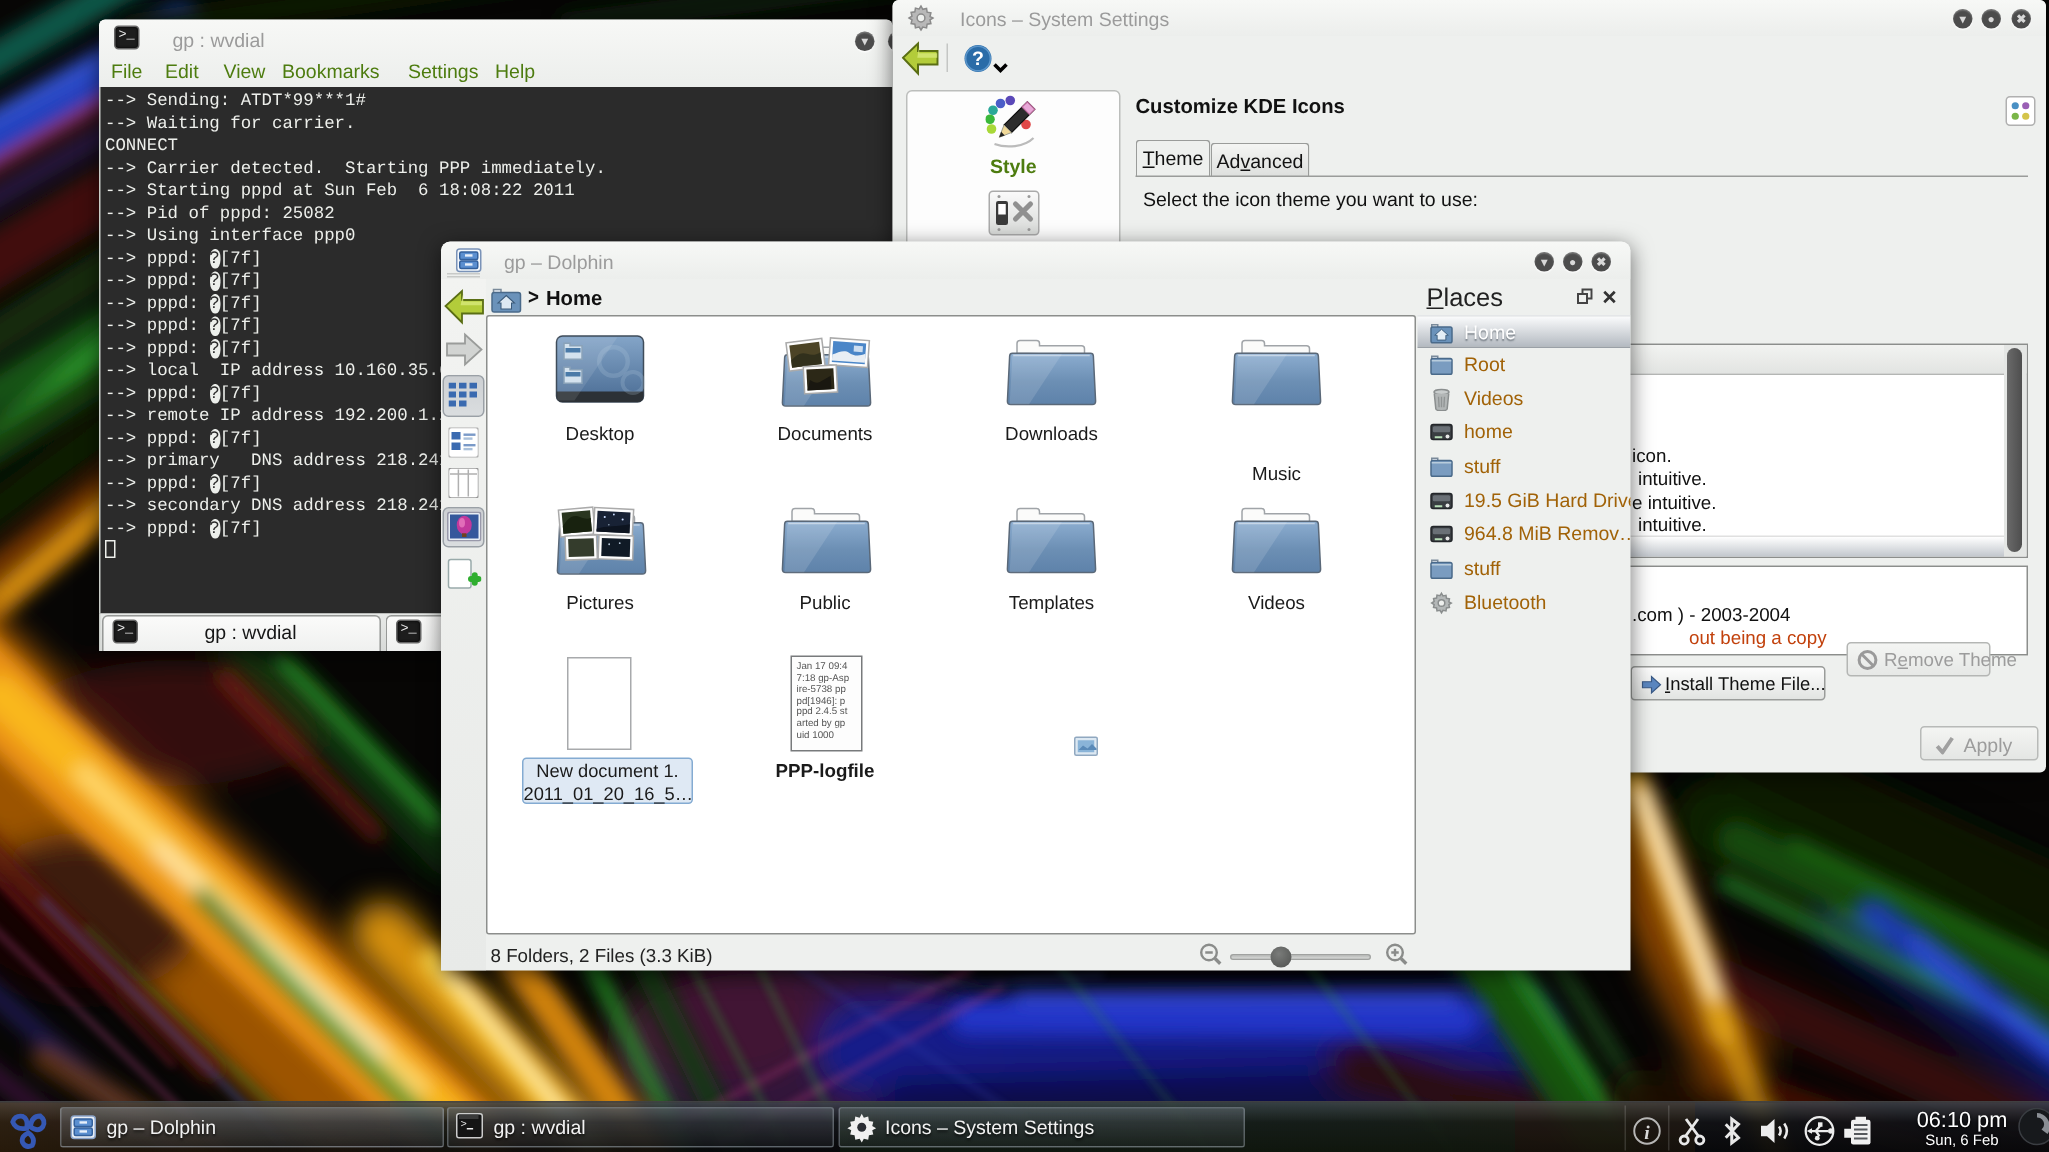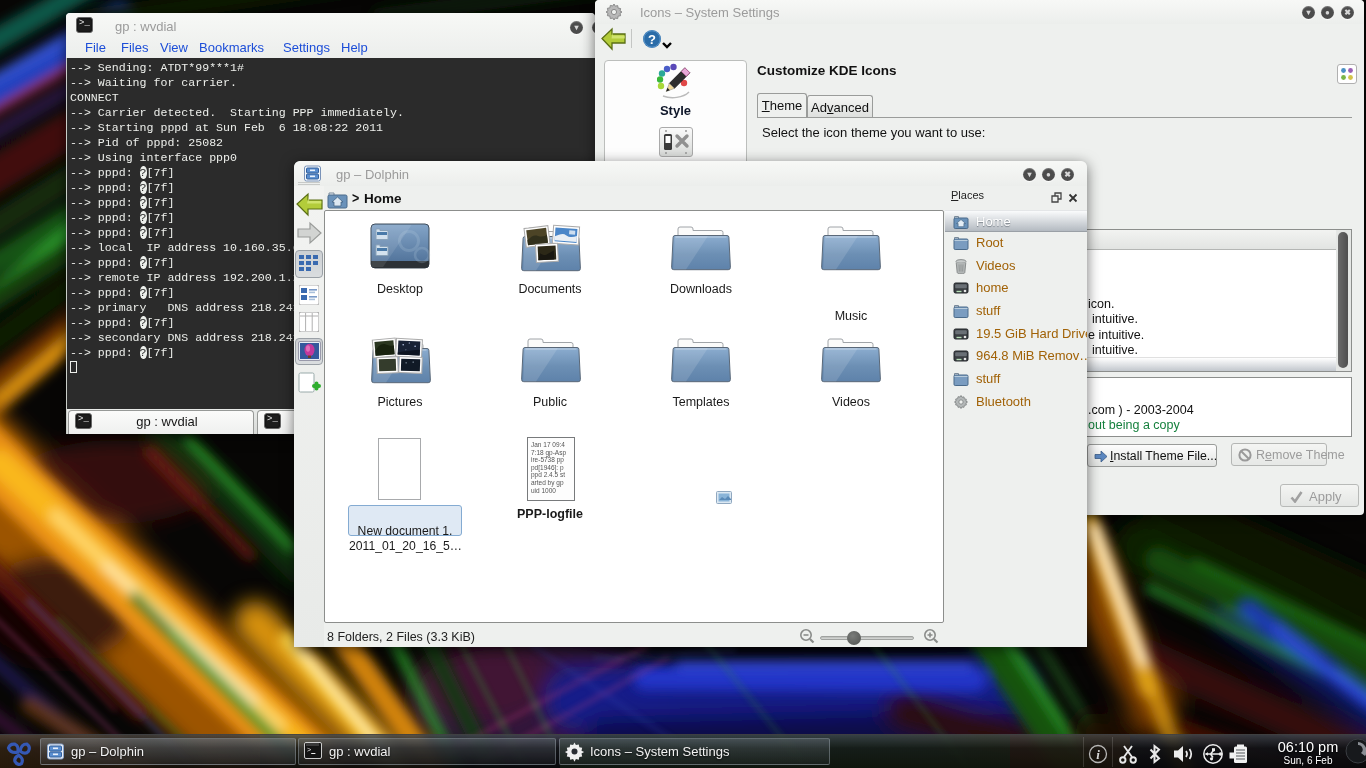--- a/index.html
+++ b/index.html
@@ -7,21 +7,21 @@
 #stage { position:relative; width:1366px; height:768px; overflow:hidden; }
 .abs { position:absolute; }
 
 .win { position:absolute; background:#eef0ee; box-shadow:0 3px 14px rgba(0,0,0,.55); overflow:hidden; }
 .tbar { position:absolute; left:0; right:0; top:0; background:linear-gradient(#f7f8f6,#eceeec); }
 .wtitle { position:absolute; font-size:13px; color:#9b9b9b; white-space:nowrap; }
 .wbtn { position:absolute; width:13px; height:13px; border-radius:50%; background:#4c4c4c; box-shadow:0 1px 1px rgba(255,255,255,.8), inset 0 1px 1px rgba(255,255,255,.25); }
 .wbtn span { position:absolute; left:0; top:0px; width:13px; text-align:center; font-size:8px; line-height:13px; color:#d8d8d8; font-weight:bold; }
 
 #term { left:66px; top:13px; width:529px; height:421px; border-radius:4px 4px 0 0; }
-#term .menu { position:absolute; top:25px; left:11px; right:0; height:20px; font-size:13px; color:#1d4ed8; }
+#term .menu { position:absolute; top:25px; left:0; right:0; height:20px; font-size:13px; color:#4d7c0f; }
 #term .menu span { position:absolute; top:2px; }
 #cons { position:absolute; left:0px; top:45px; width:529px; height:351px; background:#2b2b2b; border-left:1px solid #c9cec9; }
 #cons pre { font-family:Liberation Mono, monospace; font-size:11.6px; line-height:15px; color:#edefeb; margin:2px 0 0 3px; }
 .q { background:#ecefeb; color:#2b2b2b; border-radius:45%; }
 .cur { display:inline-block; width:7px; height:12px; border:1px solid #edefeb; vertical-align:-2px; }
 #ttabs { position:absolute; left:0; top:396px; width:529px; height:25px; background:linear-gradient(#e8eae8,#d8dad8); border-left:1px solid #c9cec9; }
 .ttab { position:absolute; top:1px; height:24px; background:linear-gradient(#fbfbfa,#eff0ef); border:1px solid #979997; border-bottom:none; border-radius:4px 4px 0 0; }
 .ticon { position:absolute; width:17px; height:16px; background:#1d1d1d; border:1px solid #666; border-radius:3px; box-shadow:inset 0 0 2px #000; }
 .ticon i { position:absolute; left:2px; top:0px; font-style:normal; font-size:9px; color:#eee; font-family:"Liberation Mono",monospace; }
 
@@ -179,21 +179,21 @@
       </div>
     <div class="wtitle" style="left:49px; top:6px;">gp : wvdial</div>
     <div class="wbtn" style="left:504px; top:8px;">
         <span>▾</span>
       </div>
     <div class="wbtn" style="left:526px; top:8px;">
         <span>●</span>
       </div>
     <div class="menu">
       <span style="left:8px;">File</span>
-        <span style="left:44px;">Files</span>
+        <span style="left:44px;">Edit</span>
       <span style="left:83px;">View</span>
         <span style="left:122px;">Bookmarks</span>
       <span style="left:206px;">Settings</span>
         <span style="left:264px;">Help</span>
     </div>
     <div id="cons">
         <pre>--&gt; Sending: ATDT*99***1#
 --&gt; Waiting for carrier.
 CONNECT
 --&gt; Carrier detected.  Starting PPP immediately.
@@ -270,21 +270,21 @@
         <circle cx="27" cy="20" r="3.2" fill="#e04848"></circle>
       </g>
       <g transform="rotate(45 18 19)">
         <rect x="15" y="2" width="7" height="22" fill="#2d2d2d" stroke="#111" stroke-width=".8"></rect>
         <rect x="15" y="2" width="7" height="5" fill="#e8a8d8" stroke="#b86898" stroke-width=".8"></rect>
         <path d="M15 24h7l-3.5 8z" fill="#f0d898" stroke="#998" stroke-width=".6"></path>
         <path d="M16.8 28.5L18.5 32l1.7-3.5z" fill="#222"></path>
       </g>
       <path d="M6 33c8 3 20 2 26-4" stroke="#bbb" stroke-width="1.5" fill="none"></path>
     </svg>
-    <div class="abs" style="left:9px; top:103px; width:143px; text-align:center; font-size:13px; font-weight:bold; color:#0f172a;">Style</div>
+    <div class="abs" style="left:9px; top:103px; width:143px; text-align:center; font-size:13px; font-weight:bold; color:#4d7c0f;">Style</div>
     <div class="abs" style="left:64px; top:127px; width:34px; height:30px; background:linear-gradient(#fafafa,#d8dad8); border:1px solid #aaa; border-radius:3px;">
       <svg width="32" height="28" viewBox="0 0 32 28">
         <rect x="4" y="6" width="8" height="16" rx="1.5" fill="#3a3a3a"></rect>
           <rect x="5.5" y="8" width="5" height="7" fill="#fff"></rect>
         <path d="M17 8l10 10M27 8L17 18" stroke="#909090" stroke-width="3.4" stroke-linecap="round"></path>
         <circle cx="6" cy="3" r="1" fill="#999"></circle>
           <circle cx="26" cy="3" r="1" fill="#999"></circle>
         <circle cx="6" cy="25" r="1" fill="#999"></circle>
           <circle cx="26" cy="25" r="1" fill="#999"></circle>
       </svg>
@@ -312,30 +312,30 @@
       <div class="abs" style="left:330px; top:98px; font-size:12.5px; color:#111;">e intuitive.</div>
       <div class="abs" style="left:334px; top:113px; font-size:12.5px; color:#111;">intuitive.</div>
       <div class="abs" style="left:0px; top:127px; width:578px; height:14px; background:linear-gradient(#ffffff,#c2c7cd); border-top:1px solid #e0e0e0;"></div>
       <div class="abs" style="left:578px; top:0px; width:15px; height:141px; background:#e4e6e4;">
         <div class="abs" style="left:2px; top:2px; width:10px; height:136px; background:linear-gradient(90deg,#6a6a6a,#4e4e4e); border-radius:5px;"></div>
       </div>
     </div>
 
     <div class="abs" style="left:162px; top:377px; width:595px; height:60px; background:#fff; border:1px solid #8c8e8c;">
       <div class="abs" style="left:330px; top:25px; font-size:12.5px; color:#111;">.com ) - 2003-2004</div>
-      <div class="abs" style="left:330px; top:40px; font-size:12.5px; color:#15803d;">out being a copy</div>
+      <div class="abs" style="left:330px; top:40px; font-size:12.5px; color:#c2410c;padding-left:38px;">out being a copy</div>
     </div>
 
     <div class="abs" style="left:492px; top:444px; width:130px; height:23px; background:linear-gradient(#fdfdfd,#e2e4e2); border:1px solid #9a9c9a; border-radius:3px;">
       <svg class="abs" style="left:6px; top:5px;" width="14" height="13" viewBox="0 0 14 13">
           <path d="M1 4.5h6V1l6 5.5-6 5.5V8.5H1z" fill="#5b87c0" stroke="#3a5a86" stroke-width=".8"></path>
         </svg>
       <div class="abs" style="left:22px; top:4px; font-size:12.3px; color:#111; white-space:nowrap;"><u>I</u>nstall Theme File...</div>
     </div>
-    <div class="abs" style="left:636px; top:443px; width:96px; height:23px; background:linear-gradient(#f4f5f3,#e6e8e6); border:1px solid #b4b6b4; border-radius:3px;">
+    <div class="abs" style="left:636px; top:428px; width:96px; height:23px; background:linear-gradient(#f4f5f3,#e6e8e6); border:1px solid #b4b6b4; border-radius:3px;">
       <svg class="abs" style="left:6px; top:4px;" width="14" height="14" viewBox="0 0 14 14">
           <circle cx="7" cy="7" r="5.6" fill="none" stroke="#9a9a9a" stroke-width="2"></circle>
           <path d="M3 3l8 8" stroke="#9a9a9a" stroke-width="2"></path>
         </svg>
       <div class="abs" style="left:24px; top:4px; font-size:12.5px; color:#9c9c9c; white-space:nowrap;">R<u>e</u>move Theme</div>
     </div>
     <div class="abs" style="left:685px; top:484px; width:79px; height:23px; background:linear-gradient(#f4f5f3,#e4e6e4); border:1px solid #b8bab8; border-radius:3px;">
       <svg class="abs" style="left:9px; top:6px;" width="13" height="12" viewBox="0 0 13 12">
           <path d="M1.5 6.5l3.5 4L11.5 1" fill="none" stroke="#a0a0a0" stroke-width="2.6"></path>
         </svg>
@@ -429,21 +429,21 @@
     </svg>
     <div class="abs" style="left:526px; top:475px; width:94px; height:4px; background:linear-gradient(#b8bab8,#d8dad8); border-radius:2px; border:1px solid #a0a2a0;"></div>
     <div class="abs" style="left:553px; top:470px; width:14px; height:14px; background:radial-gradient(circle at 40% 35%,#7a7c7a,#4e504e); border-radius:50%;"></div>
     <svg class="abs" style="left:629px; top:467px;" width="17" height="17" viewBox="0 0 17 17">
       <circle cx="7" cy="7" r="5.2" fill="none" stroke="#8a8c8a" stroke-width="1.6"></circle>
       <path d="M11 11l3.5 3.5" stroke="#8a8c8a" stroke-width="2.2"></path>
         <path d="M4.5 7h5M7 4.5v5" stroke="#8a8c8a" stroke-width="1.6"></path>
     </svg>
 
     <div class="abs" style="left:651px; top:25px; width:142px; height:461px;">
-      <div class="abs" style="left:6px; top:3px; font-size:11px; color:#222;"><u>P</u>laces</div>
+      <div class="abs" style="left:6px; top:3px; font-size:17px; color:#222;"><u>P</u>laces</div>
       <svg class="abs" style="left:106px; top:6px;" width="11" height="11" viewBox="0 0 11 11">
           <path d="M1 4h6v6H1zM4 4V1h6v6H7" fill="none" stroke="#444" stroke-width="1.3"></path>
         </svg>
       <svg class="abs" style="left:123px; top:7px;" width="10" height="10" viewBox="0 0 10 10">
           <path d="M1.5 1.5l7 7M8.5 1.5l-7 7" stroke="#333" stroke-width="1.8"></path>
         </svg>
       <div class="prow" style="top:24px; background:linear-gradient(#fafbfc,#b4bac1); border-top:1px solid #e4e6e8; border-bottom:1px solid #9aa0a6;">
         <svg class="pico" width="16" height="16" viewBox="0 0 16 16">
             <path d="M1.5 5V2.5h4V5z" fill="#eef2f6" stroke="#7a8a9a"></path>
             <rect x="1" y="4" width="14" height="10.5" rx="1.2" fill="#6a92ba" stroke="#4a6a8a"></rect>
@@ -595,21 +595,21 @@
     <svg class="abs" style="left:376px; top:173px;" width="62" height="54" viewBox="0 0 62 54">
         <use href="#gfolder"></use>
       </svg>
     <div class="lbl" style="left:332px; top:234px;">Templates</div>
     <svg class="abs" style="left:526px; top:173px;" width="62" height="54" viewBox="0 0 62 54">
         <use href="#gfolder"></use>
       </svg>
     <div class="lbl" style="left:482px; top:234px;">Videos</div>
 
     <div class="abs" style="left:84px; top:277px; width:43px; height:62px; background:#fff; border:1px solid #a8aaac;"></div>
-    <div class="abs" style="left:54px; top:344px; width:114px; height:31px; background:#dfe9f4; border:1px solid #84abd2; border-radius:3px; text-align:center; font-size:12.2px; color:#1a1a1a; line-height:14.5px; padding-top:18px;">New document 1.<br>2011_01_20_16_5…</div>
+    <div class="abs" style="left:54px; top:344px; width:114px; height:31px; background:#dfe9f4; border:1px solid #84abd2; border-radius:3px; text-align:center; font-size:12.2px; color:#1a1a1a; line-height:14.5px; padding-top:1px;">New document 1.<br>2011_01_20_16_5…</div>
     <div class="abs" style="left:233px; top:276px; width:48px; height:64px; background:#fdfdfd; border:1px solid #787a7c; font-size:6.5px; line-height:7.6px; color:#555; padding:3px 0 0 3px; font-family:'Liberation Sans';">Jan 17 09:4<br>7:18 gp-Asp<br>ire-5738 pp<br>pd[1946]: p<br>ppd 2.4.5 st<br>arted by gp<br>uid 1000</div>
     <div class="lbl" style="left:181px; top:346px;font-weight:bold;">PPP-logfile</div>
     <svg class="abs" style="left:422px; top:329px;" width="16" height="15" viewBox="0 0 16 15">
       <rect x=".5" y="1.5" width="15" height="12" rx="1" fill="#dce8f2" stroke="#90a8c0"></rect>
       <rect x="2.5" y="3.5" width="11" height="8" fill="#8ab4d8"></rect>
         <path d="M3 10l3-3 3 2 3-3 3 3v1H3z" fill="#5a8ab8"></path>
     </svg>
   </div>
   <div id="panel">
     <div class="abs" style="left:0; top:0; width:260px; height:34px; background:linear-gradient(90deg, rgba(120,70,10,.28), rgba(60,40,10,.12)); "></div>

